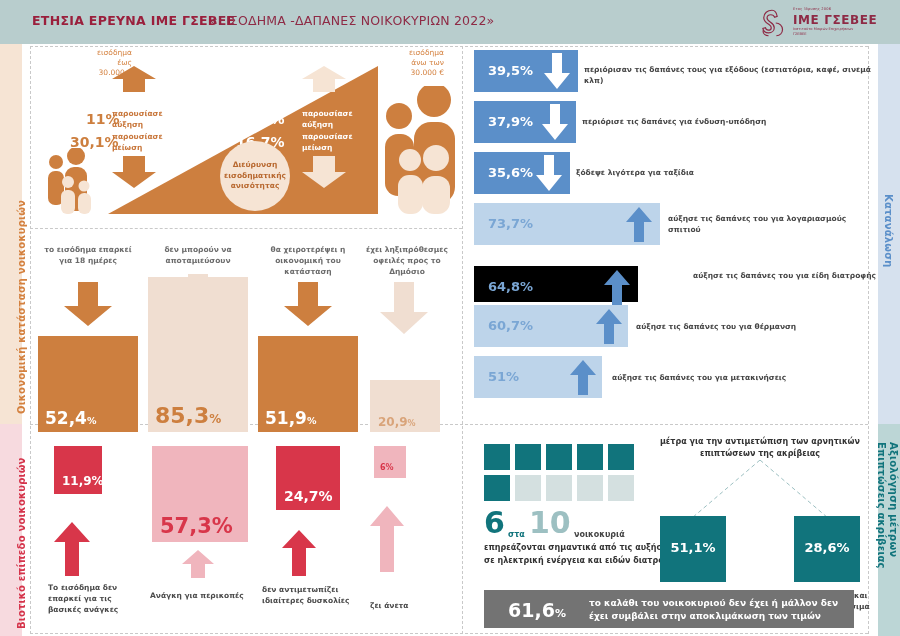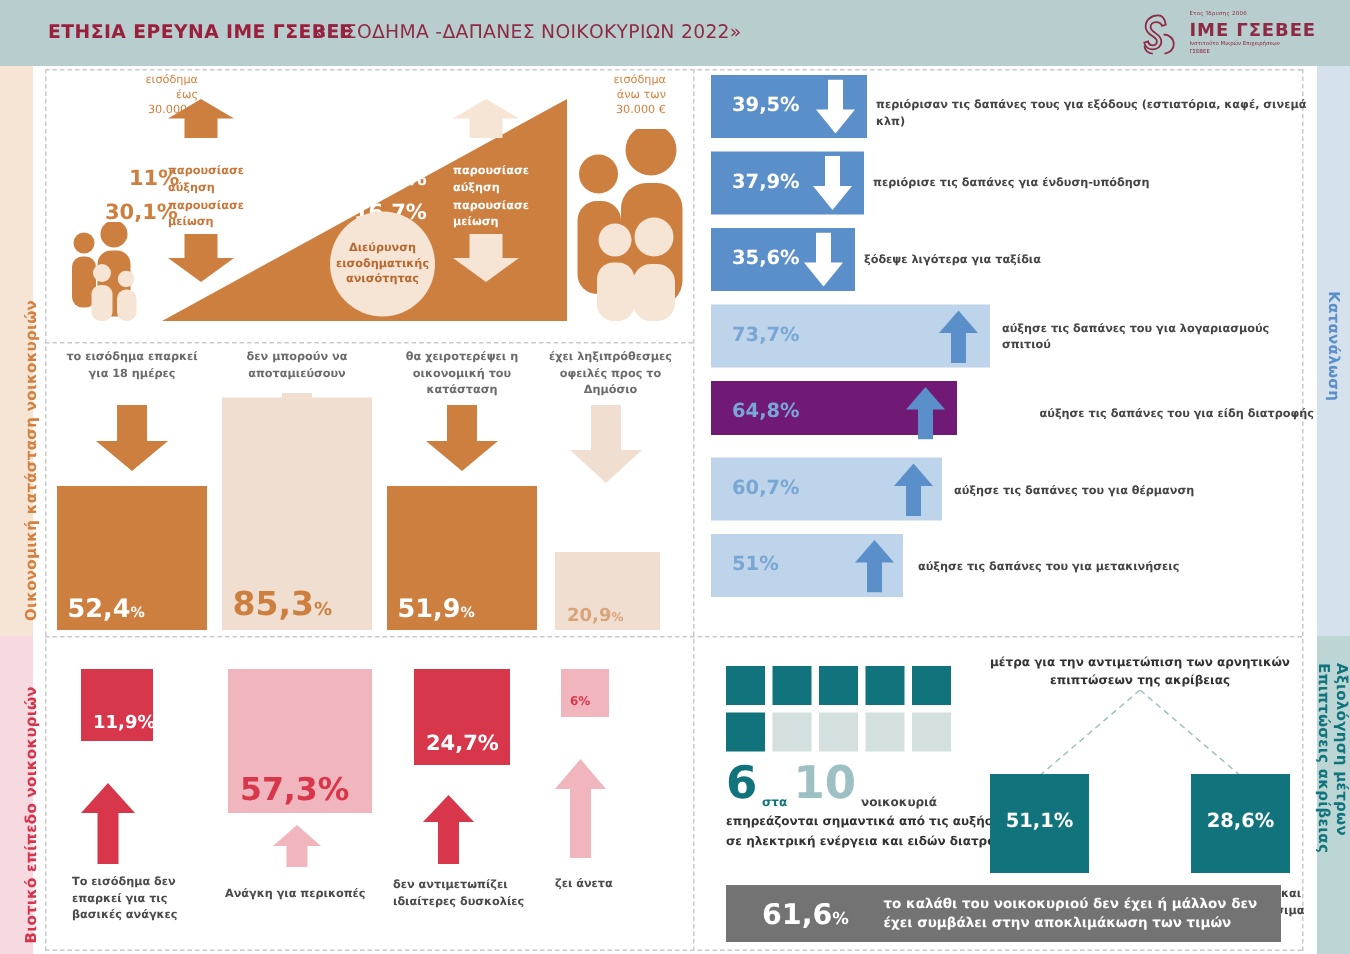--- a/index.html
+++ b/index.html
@@ -70,21 +70,21 @@
   .family{position:absolute;}
   .pct-big{position:absolute;font-size:14px;font-weight:bold;color:#d4813f;white-space:nowrap;}
   .pct-sm{position:absolute;font-size:7.5px;color:#c8763a;line-height:11px;font-weight:600;}
   .circle-note{
     position:absolute;left:190px;top:93px;width:70px;height:70px;border-radius:50%;
     background:#f6e4d4;display:flex;align-items:center;justify-content:center;
     text-align:center;font-size:7.5px;color:#b8682f;line-height:10.5px;font-weight:600;
   }
 
   
-  .p2{position:absolute;left:30px;top:232px;width:432px;height:188px;}
+  .p2{position:absolute;left:30px;top:244px;width:432px;height:188px;}
   .o-col{position:absolute;top:0;width:100px;text-align:center;}
   .o-cap{font-size:7.5px;color:#6b6b6b;line-height:11px;font-weight:600;}
   .o-bar{position:absolute;bottom:0;left:0;width:100px;}
   .o-val{position:absolute;left:7px;bottom:4px;font-size:17px;font-weight:bold;white-space:nowrap;}
   .o-val small{font-size:9.5px;}
 
   
   .p3{position:absolute;left:474px;top:50px;width:400px;height:370px;}
   .b-box{position:absolute;left:0;top:0;display:flex;align-items:center;}
   .b-val{position:absolute;left:14px;font-size:13px;font-weight:bold;white-space:nowrap;}
@@ -306,21 +306,21 @@
     <div class="b-txt" style="left:102px;top:117px;width:290px;">ξόδεψε λιγότερα για ταξίδια</div>
 
     <div class="b-box" style="top:153px;width:186px;height:42px;background:#bdd4ea;">
       <div class="b-val" style="color:#7aa6d4;top:13px;">73,7%</div>
       <svg style="position:absolute;left:152px;top:4px;width:26px;height:35px" viewBox="0 0 26 35">
         <polygon points="13,0 26,15 18,15 18,35 8,35 8,15 0,15" fill="#5b8fc9"></polygon>
       </svg>
     </div>
     <div class="b-txt" style="left:194px;top:163px;width:210px;">αύξησε τις δαπάνες του για λογαριασμούς σπιτιού</div>
 
-    <div class="b-box" style="top:204px;width:164px;height:36px;background:#701a75;">
+    <div class="b-box" style="top:216px;width:164px;height:36px;background:#000000;">
       <div class="b-val" style="color:#7aa6d4;top:13px;">64,8%</div>
       <svg style="position:absolute;left:130px;top:4px;width:26px;height:35px" viewBox="0 0 26 35">
         <polygon points="13,0 26,15 18,15 18,35 8,35 8,15 0,15" fill="#5b8fc9"></polygon>
       </svg>
     </div>
     <div class="b-txt" style="left:172px;top:220px;width:230px;text-align:right;">αύξησε τις δαπάνες του για είδη διατροφής</div>
 
     <div class="b-box" style="top:255px;width:154px;height:42px;background:#bdd4ea;">
       <div class="b-val" style="color:#7aa6d4;top:13px;">60,7%</div>
       <svg style="position:absolute;left:122px;top:4px;width:26px;height:35px" viewBox="0 0 26 35">
@@ -364,21 +364,21 @@
       <polygon points="17,0 34,18 24,18 24,46 10,46 10,18 0,18" fill="#d8364a"></polygon>
     </svg>
     <div class="r-cap" style="left:232px;top:152px;width:106px;">δεν αντιμετωπίζει ιδιαίτερες δυσκολίες</div>
 
     <div class="r-sq" style="left:344px;top:14px;width:32px;height:32px;background:#f0b5bd;">
       <div class="r-val" style="left:6px;top:17px;font-size:8px;color:#d8364a;">6%</div>
     </div>
     <svg style="position:absolute;left:340px;top:74px;width:34px;height:66px" viewBox="0 0 34 66">
       <polygon points="17,0 34,20 24,20 24,66 10,66 10,20 0,20" fill="#f0b5bd"></polygon>
     </svg>
-    <div class="r-cap" style="left:340px;top:151px;width:90px;">ζει άνετα</div>
+    <div class="r-cap" style="left:340px;top:168px;width:90px;">ζει άνετα</div>
   </div>
 
   <div class="p5">
 
     <div class="grid-sq" style="left:10px;top:12px;background:#11747c;"></div>
     <div class="grid-sq" style="left:41px;top:12px;background:#11747c;"></div>
     <div class="grid-sq" style="left:72px;top:12px;background:#11747c;"></div>
     <div class="grid-sq" style="left:103px;top:12px;background:#11747c;"></div>
     <div class="grid-sq" style="left:134px;top:12px;background:#11747c;"></div>
     <div class="grid-sq" style="left:10px;top:43px;background:#11747c;"></div>

